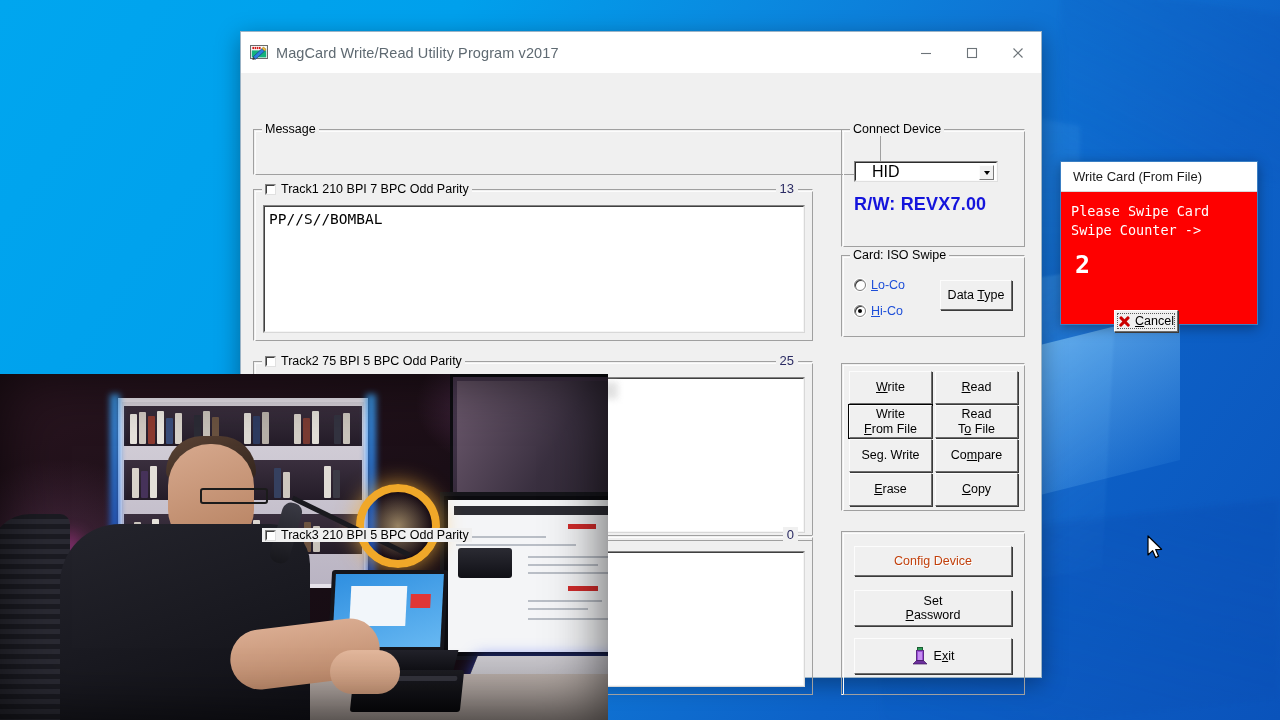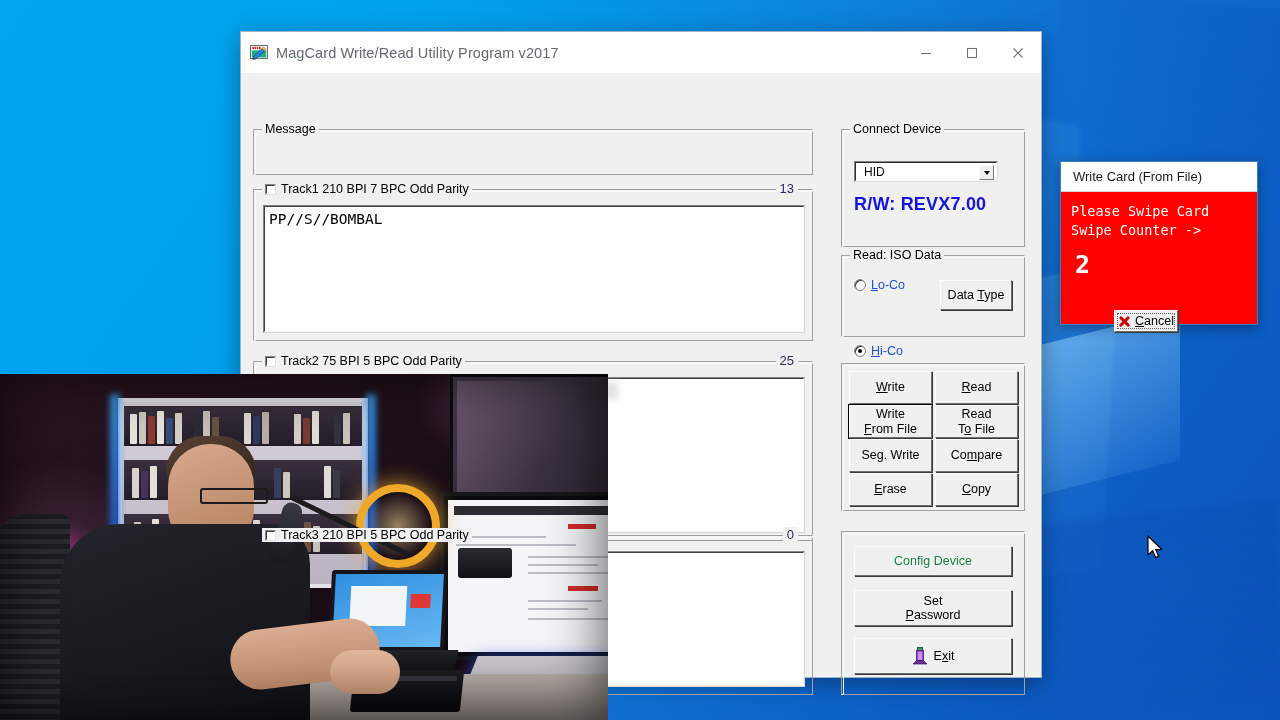--- a/index.html
+++ b/index.html
@@ -126,21 +126,21 @@
     position: absolute; inset: 0;
     border: 1px solid #404040;
     border-right-color: #f5f5f5; border-bottom-color: #f5f5f5;
     box-sizing: border-box;
     padding: 3px 4px;
     font-family: "DejaVu Sans Mono", monospace;
     font-size: 14.5px; color: #000;
     line-height: 1.35;
   }
 
-  #msg-grp { left: 12px; top: 56px; width: 560px; height: 46px; }
+  #msg-grp { left: 12px; top: 56px; width: 628px; height: 46px; }
   #msg-field { left: 9px; top: 12px; width: 452px; height: 24px; }
   #msg-field .sunken-in { color: #3b3bc8; font-size: 15px; letter-spacing: 0.3px; padding-top: 2px; }
 
   #t1-grp { left: 12px; top: 116px; width: 560px; height: 152px; }
   #t1-field { left: 9px; top: 15px; width: 542px; height: 128px; }
 
   #t2-grp { left: 12px; top: 288px; width: 560px; height: 180px; }
   #t2-field { left: 9px; top: 15px; width: 542px; height: 156px; }
 
   #t3-grp { left: 12px; top: 462px; width: 560px; height: 160px; }
@@ -181,21 +181,21 @@
     border-right-color: #dfdfdf; border-bottom-color: #dfdfdf;
     box-sizing: border-box;
   }
   .combo-in {
     position: absolute; inset: 0;
     border: 1px solid #2b2b2b;
     border-right-color: #fafafa; border-bottom-color: #fafafa;
     box-sizing: border-box;
     display: flex; align-items: center;
   }
-  .combo-text { padding-left: 8px; font-size: 12px; color: #000; }
+  .combo-text { padding-left: 16px; font-size: 16px; color: #000; }
   .combo-arrow {
     position: absolute; right: 2px; top: 2px;
     width: 15px; height: 15px;
     background: #f0f0f0;
     border: 1px solid #fcfcfc;
     border-right-color: #7a7a7a; border-bottom-color: #7a7a7a;
     box-sizing: border-box;
     display: flex; align-items: center; justify-content: center;
   }
   .combo-arrow i {
@@ -236,21 +236,21 @@
     border: 1px solid #fcfcfc;
     border-right-color: #6d6d6d; border-bottom-color: #6d6d6d;
     box-sizing: border-box;
     display: flex; align-items: center; justify-content: center;
     font-size: 12.5px; color: #000;
     text-align: center; line-height: 1.15;
     box-shadow: 1px 1px 0 #3a3a3a;
     user-select: none;
   }
   .btn u { text-decoration: underline; }
-  .btn.disabled { color: #15803d; text-shadow: 1px 1px 0 #ffffff; }
+  .btn.disabled { color: #c2410c; text-shadow: 1px 1px 0 #ffffff; }
   .btn.default { box-shadow: 1px 1px 0 #3a3a3a, 0 0 0 1px #000000; }
 
   #datatype-btn { left: 98px; top: 24px; width: 72px; height: 30px; }
 
   #cmd-grp { left: 600px; top: 290px; width: 184px; height: 148px; }
   .cmd-btn { width: 83px; height: 33px; }
   #sp-grp { left: 600px; top: 458px; width: 184px; height: 164px; }
   .wide-btn { left: 12px; width: 158px; }
 
   
@@ -517,26 +517,26 @@
             <span class="combo-text">HID</span>
             <span class="combo-arrow">
                 <i></i>
               </span>
           </div>
         </div>
         <div id="rw-label">R/W: REVX7.00</div>
       </div>
 
       <div class="grp" id="iso-grp">
-        <div class="grp-title">Read: ISO Data</div>
+        <div class="grp-title">Card: ISO Swipe</div>
         <div class="radio-row" style="left:12px; top:22px;">
           <span class="radio"></span>
           <span class="radio-label"><u>L</u>o-Co</span>
         </div>
-        <div class="radio-row" style="left:12px; top:48px;margin-top:40px;">
+        <div class="radio-row" style="left:12px; top:48px;">
           <span class="radio on"></span>
           <span class="radio-label"><u>H</u>i-Co</span>
         </div>
         <div class="btn" id="datatype-btn">
           <span>Data <u>T</u>ype</span>
         </div>
       </div>
 
       <div class="grp" id="cmd-grp">
         <div class="btn cmd-btn" style="left:7px;  top:7px;">

